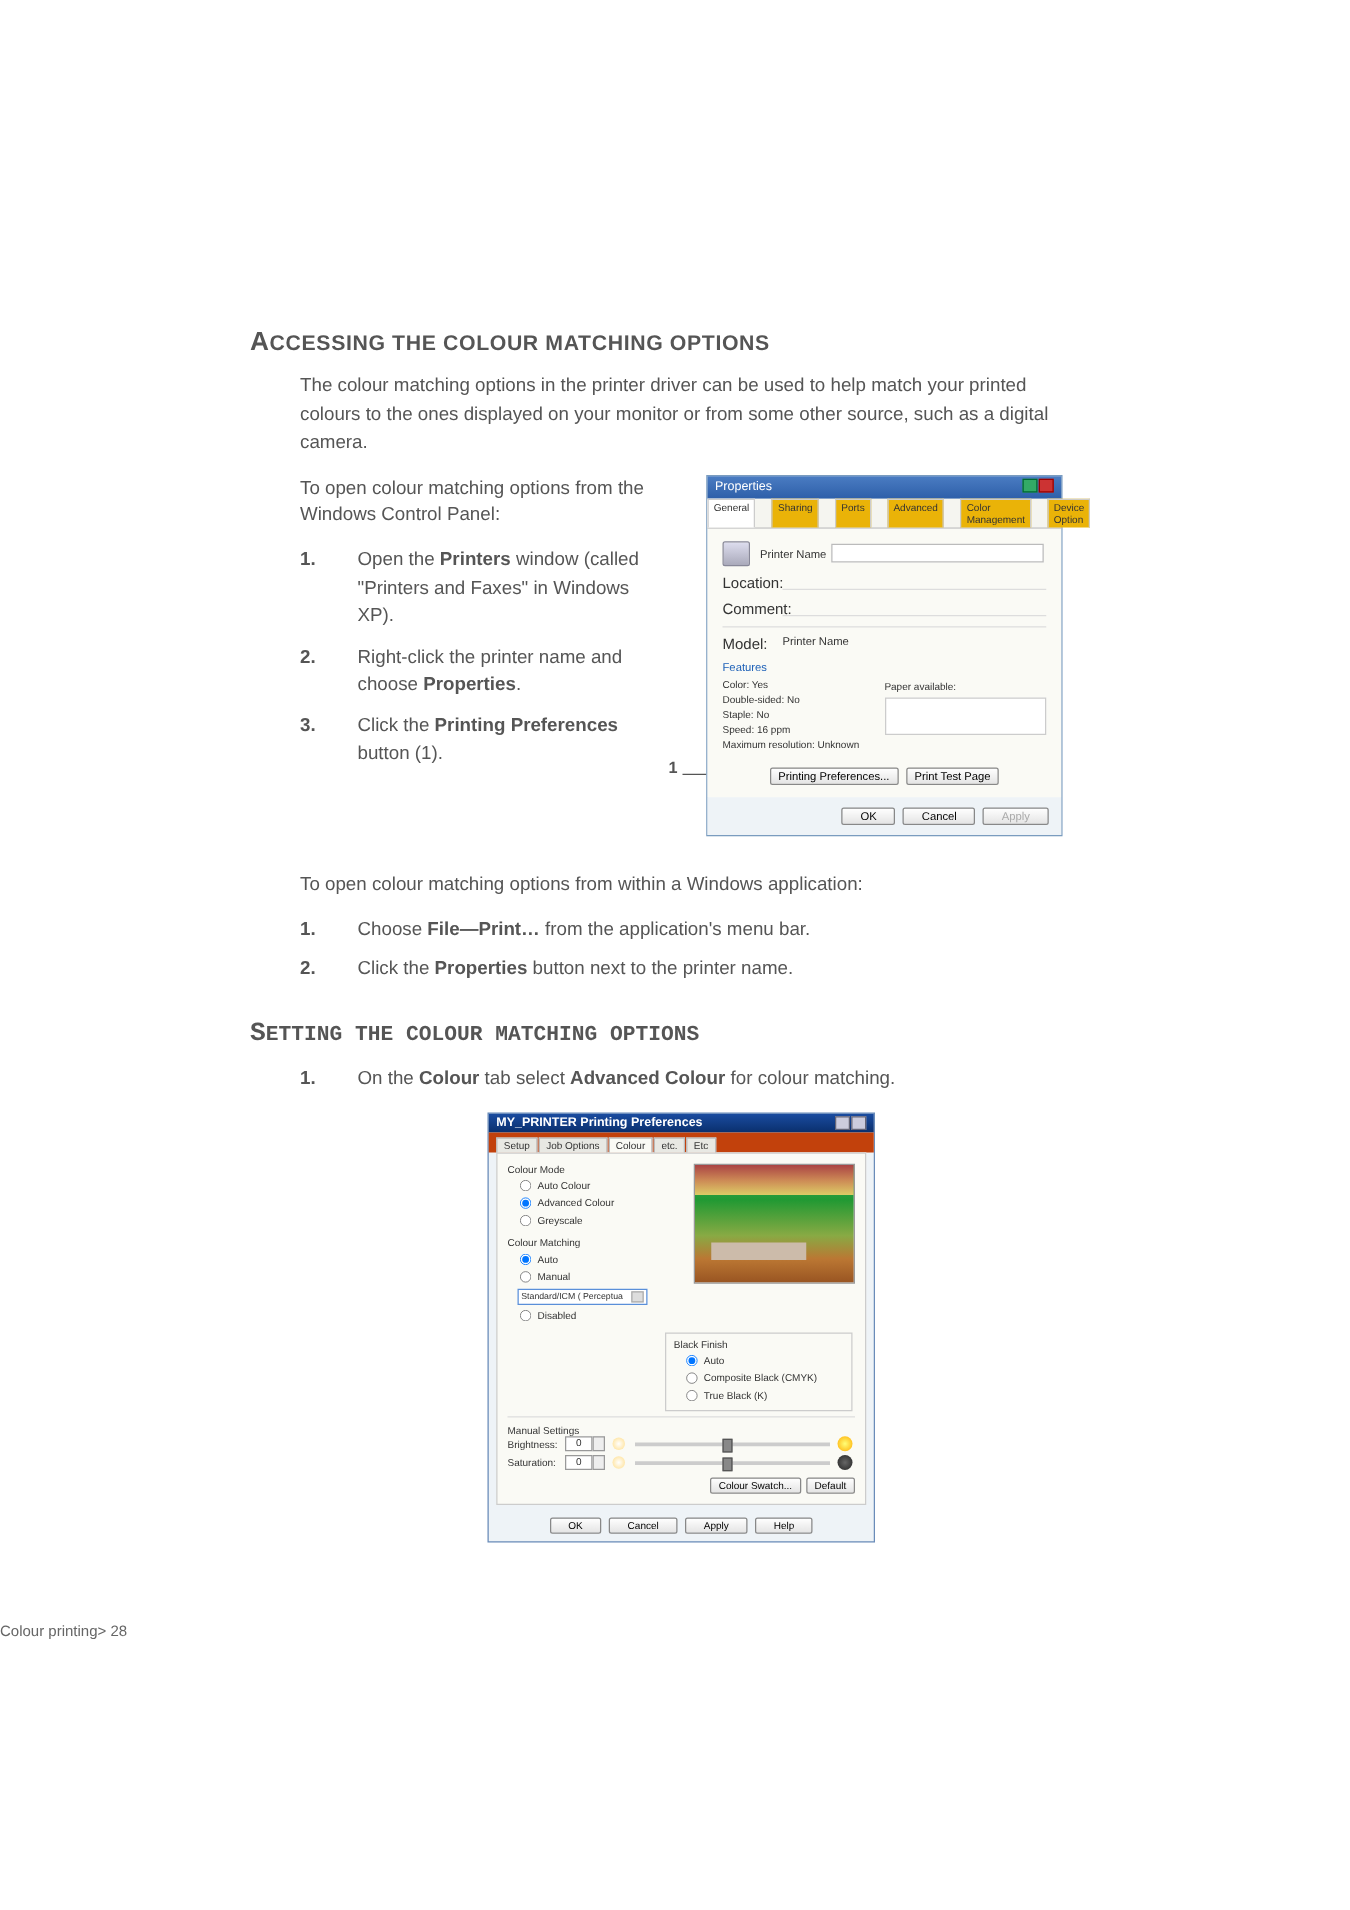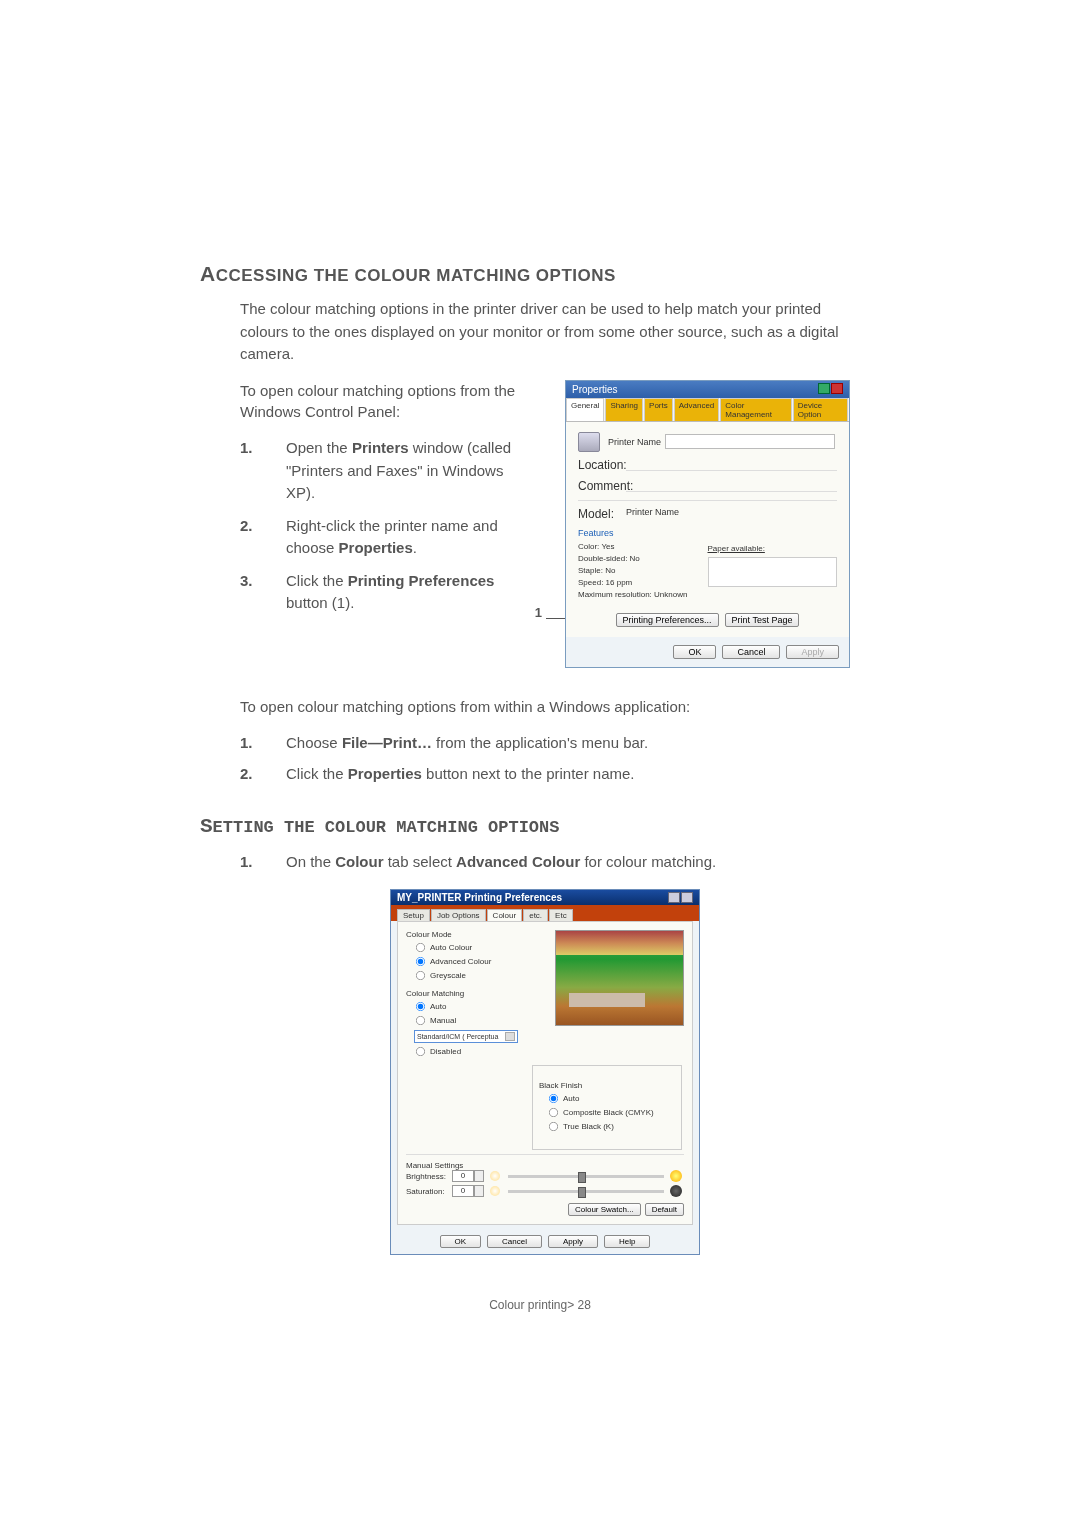--- a/index.html
+++ b/index.html
@@ -22,35 +22,35 @@
     .olist li { display: flex; font-size: 15px; line-height: 1.5; margin-bottom: 10px; }
     .olist .num { font-weight: bold; width: 46px; flex-shrink: 0; }
     .olist .txt { flex: 1; }
     .bold { font-weight: bold; }
     .col-right { margin-left: 10px; display: flex; align-items: flex-end; }
     .one-label { font-size: 13px; font-weight: bold; margin-right: 4px; margin-bottom: 48px; }
     .dlg1 { width: 285px; border: 1px solid #7a9cbf; background: #eef3f7; font-size: 9px; color: #333; }
     .dlg1-title { background: linear-gradient(#4a7cc2,#2e5fa9); color: #fff; padding: 2px 6px; display: flex; justify-content: space-between; align-items: center; font-size: 10px; }
     .dlg1-title .winbtns span { display: inline-block; width: 12px; height: 11px; background: #c33; margin-left: 1px; border: 1px solid #900; }
     .dlg1-title .winbtns span.h { background: #3a6; border-color: #063; }
-    .dlg1-tabs { display: flex; background: #f5f5f0; border-bottom: 1px solid #bbb; }
+    .dlg1-tabs { display: flex; background: #f5f5f0; border-bottom: 1px solid #bbb; gap: 12px; }
     .dlg1-tabs span { padding: 2px 4px; border: 1px solid #ccc; border-bottom: none; margin-right: 1px; background: #eab308; font-size: 8px; }
     .dlg1-tabs span.active { background: #fff; }
     .dlg1-body { background: #fafaf5; padding: 10px 12px; }
     .prtrow { display: flex; align-items: center; margin-bottom: 6px; }
     .prt-icon { width: 22px; height: 20px; background: linear-gradient(#dde,#aab); border: 1px solid #889; border-radius: 2px; margin-right: 8px; }
     .prt-name-box { width: 170px; height: 15px; border: 1px solid #bbb; background: #fff; margin-left: 4px; }
     .kv { display: flex; margin-bottom: 7px; }
     .kv .k { width: 48px; font-size: 12px; }
     .kv .v { flex: 1; height: 13px; border-bottom: 1px solid #ddd; }
     .hr { border-top: 1px solid #ddd; margin: 6px 0; }
     .feat { color: #1b5fb7; font-size: 9px; margin-bottom: 3px; }
     .feat-cols { display: flex; }
     .feat-cols > div { flex: 1; font-size: 8px; line-height: 1.5; }
-    .feat-cols .pa { margin-top: 2px; text-decoration: underline; }
+    .feat-cols .pa { margin-top: 2px; }
     .feat-cols .fbox { border: 1px solid #ccc; height: 30px; margin-top: 2px; background: #fff; }
     .dlg1-btns { display: flex; justify-content: center; gap: 6px; margin-top: 12px; }
     .dlg1-btns button { font-size: 9px; padding: 1px 6px; border: 1px solid #888; background: linear-gradient(#fefefe,#e4e4e4); border-radius: 2px; }
     .dlg1-footer { display: flex; justify-content: flex-end; gap: 6px; padding: 8px 10px; background: #eef3f7; }
     .dlg1-footer button { font-size: 9px; padding: 1px 14px; border: 1px solid #888; background: linear-gradient(#fefefe,#e4e4e4); border-radius: 2px; }
     .dlg1-footer button.disabled { color: #aaa; }
     .leader { width: 20px; height: 1px; background: #555; margin-bottom: 49px; margin-right: -1px; }
     .section2 { margin-top: 28px; }
     .para2 { font-size: 15px; line-height: 1.5; padding-left: 40px; margin-bottom: 14px; }
     .olist2 { padding-left: 40px; list-style: none; }
@@ -76,37 +76,37 @@
     .opt input { margin-right: 3px; transform: scale(0.7); }
     .toprow { display: flex; gap: 33px; }
     .toprow .leftopts { width: 120px; }
     .preview { width: 160px; height: 96px; background: linear-gradient(#4a6, #293 30%, #8a4 60%, #b73 80%, #952); border: 1px solid #999; margin-left: 4px; position: relative; overflow: hidden; }
     .preview::before { content: ""; position: absolute; top: 0; left: 0; right: 0; height: 24px; background: linear-gradient(#a44,#c85,#dc6); }
     .preview::after { content: ""; position: absolute; bottom: 18px; left: 10%; right: 30%; height: 14px; background: #cba; }
     .subbox { border: 1px solid #5a8fd9; height: 13px; width: 104px; background: #fff; display: flex; align-items: center; padding: 0 2px; font-size: 7px; }
     .subbox .arrow { margin-left: auto; border: 1px solid #aaa; width: 10px; height: 9px; background: #ddd; }
     .bfrow { display: flex; margin-top: 0; }
     .bfrow .leftbf { width: 120px; }
-    .bfin { margin-left: 6px; border: 1px solid #ccc; padding: 15px 6px; font-size: 8px; width: 150px; }
+    .bfin { margin-left: 6px; border: 1px solid #ccc; padding: 4px 6px; font-size: 8px; width: 150px; }
     .bfin .gt2 { margin-bottom: 2px; }
     .ms { border-top: 1px solid #ddd; padding-top: 6px; margin-top: 4px; }
     .msrow { display: flex; align-items: center; margin-bottom: 3px; }
     .msrow .lbl { width: 46px; font-size: 8px; }
     .msrow .numbox { width: 22px; height: 12px; border: 1px solid #999; background: #fff; font-size: 8px; text-align: center; }
     .msrow .spin { width: 10px; height: 12px; border: 1px solid #999; background: #eee; margin-right: 2px; }
     .msrow .sunL { width: 10px; height: 10px; border-radius: 50%; background: radial-gradient(#fff,#fd8); margin: 0 4px; }
     .msrow .slider { flex: 1; height: 3px; background: #ccc; position: relative; margin: 0 4px; }
     .msrow .slider::after { content: ""; position: absolute; left: 45%; top: -3px; width: 6px; height: 9px; background: #888; border: 1px solid #555; }
     .msrow .sunR { width: 12px; height: 12px; border-radius: 50%; background: radial-gradient(#ff7,#fa0); margin: 0 2px; }
     .msrow .darkR { width: 12px; height: 12px; border-radius: 50%; background: radial-gradient(#666,#222); margin: 0 2px; }
     .btrow { display: flex; justify-content: flex-end; gap: 4px; margin-top: 6px; }
     .btrow button { font-size: 8px; padding: 1px 6px; border: 1px solid #888; background: linear-gradient(#fefefe,#e4e4e4); border-radius: 2px; }
     .dlg2-footer { display: flex; justify-content: center; gap: 6px; padding: 6px; }
     .dlg2-footer button { font-size: 8px; padding: 1px 14px; border: 1px solid #888; background: linear-gradient(#fefefe,#e4e4e4); border-radius: 2px; }
-    .page-foot { position: absolute; bottom: 216px; width: 100%; text-align: center; font-size: 12px; color: #666; }
+    .page-foot { position: absolute; bottom: 216px; width: 100%; text-align: left; font-size: 12px; color: #666; }
   </style>
 </head>
 <body>
 
 <div class="content">
   <h2 class="sec-head"><span class="cap">A</span><span>CCESSING THE COLOUR MATCHING OPTIONS</span></h2>
   <p class="para">The colour matching options in the printer driver can be used to help match your printed colours to the ones displayed on your monitor or from some other source, such as a digital camera.</p>
 
   <div class="row">
     <div class="col-left">

